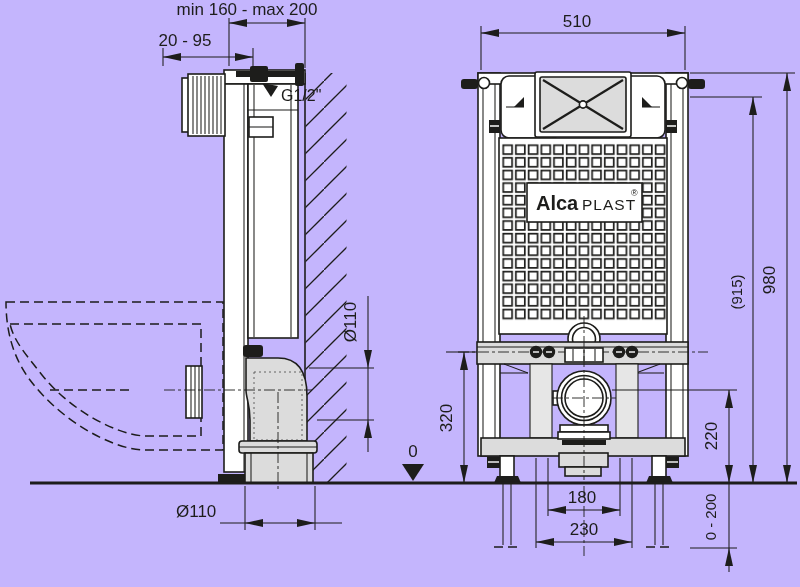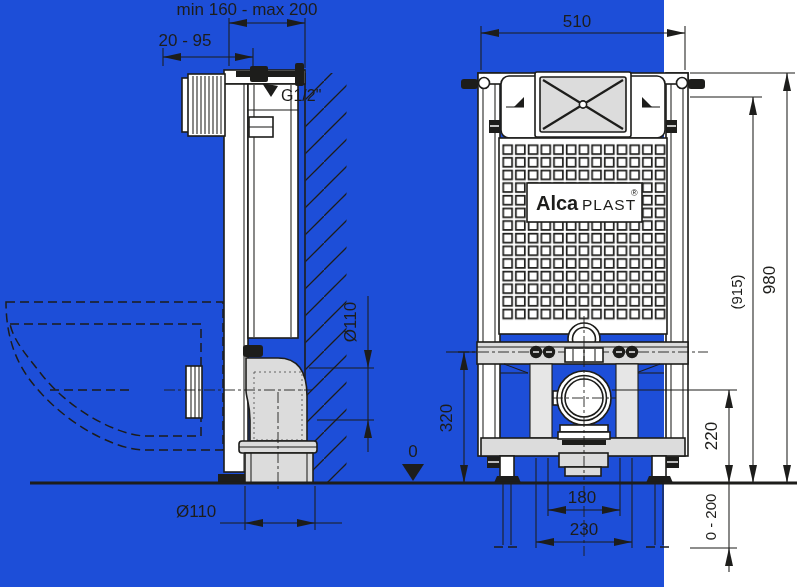--- a/index.html
+++ b/index.html
@@ -1,16 +1,16 @@
 <!DOCTYPE html>
 <html><head>
 <meta charset="utf-8">
 <style>
   html,body{margin:0;padding:0;background:#fff;}
-  #stage{width:664px;height:587px;background:#1d4ed8;position:relative;font-family:"Liberation Sans",sans-serif;}
+  #stage{width:800px;height:587px;background:#c4b5fd;position:relative;font-family:"Liberation Sans",sans-serif;}
   svg{display:block;}
   .ln{stroke:#1d1d1b;fill:none;stroke-width:1.6;}
   .ln2{stroke:#1d1d1b;fill:none;stroke-width:2.2;}
   .thin{stroke:#1d1d1b;fill:none;stroke-width:1.05;}
   .dim{stroke:#1d1d1b;fill:none;stroke-width:1.05;}
   .blk{fill:#1d1d1b;stroke:none;}
   .wht{fill:#ffffff;stroke:#1d1d1b;stroke-width:1.6;}
   .gry{fill:#dcdcdc;stroke:#1d1d1b;stroke-width:1.6;}
   .gry2{fill:#e6e6e6;stroke:#1d1d1b;stroke-width:1.1;}
   .dash{stroke:#1d1d1b;fill:none;stroke-width:1.5;stroke-dasharray:9 5;}

